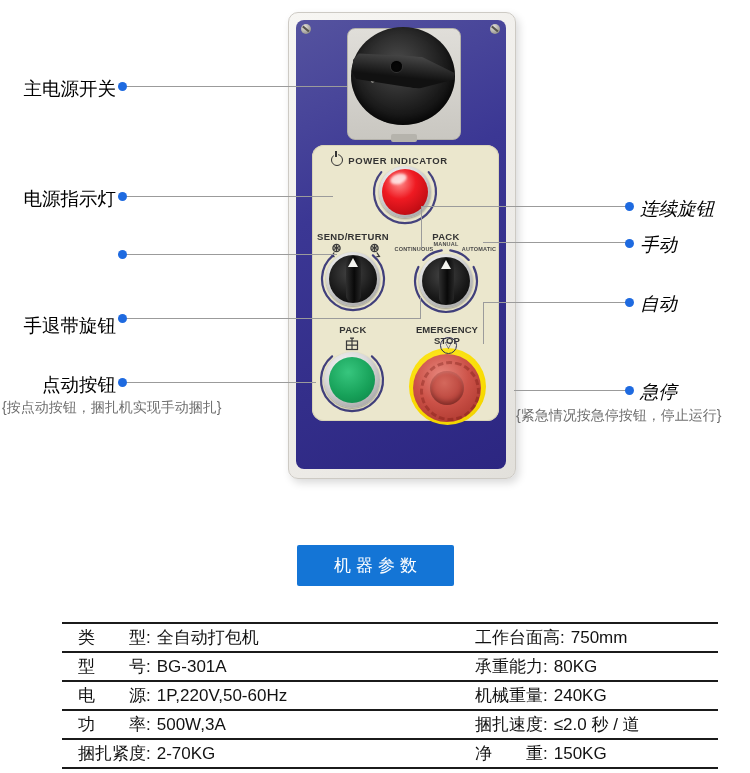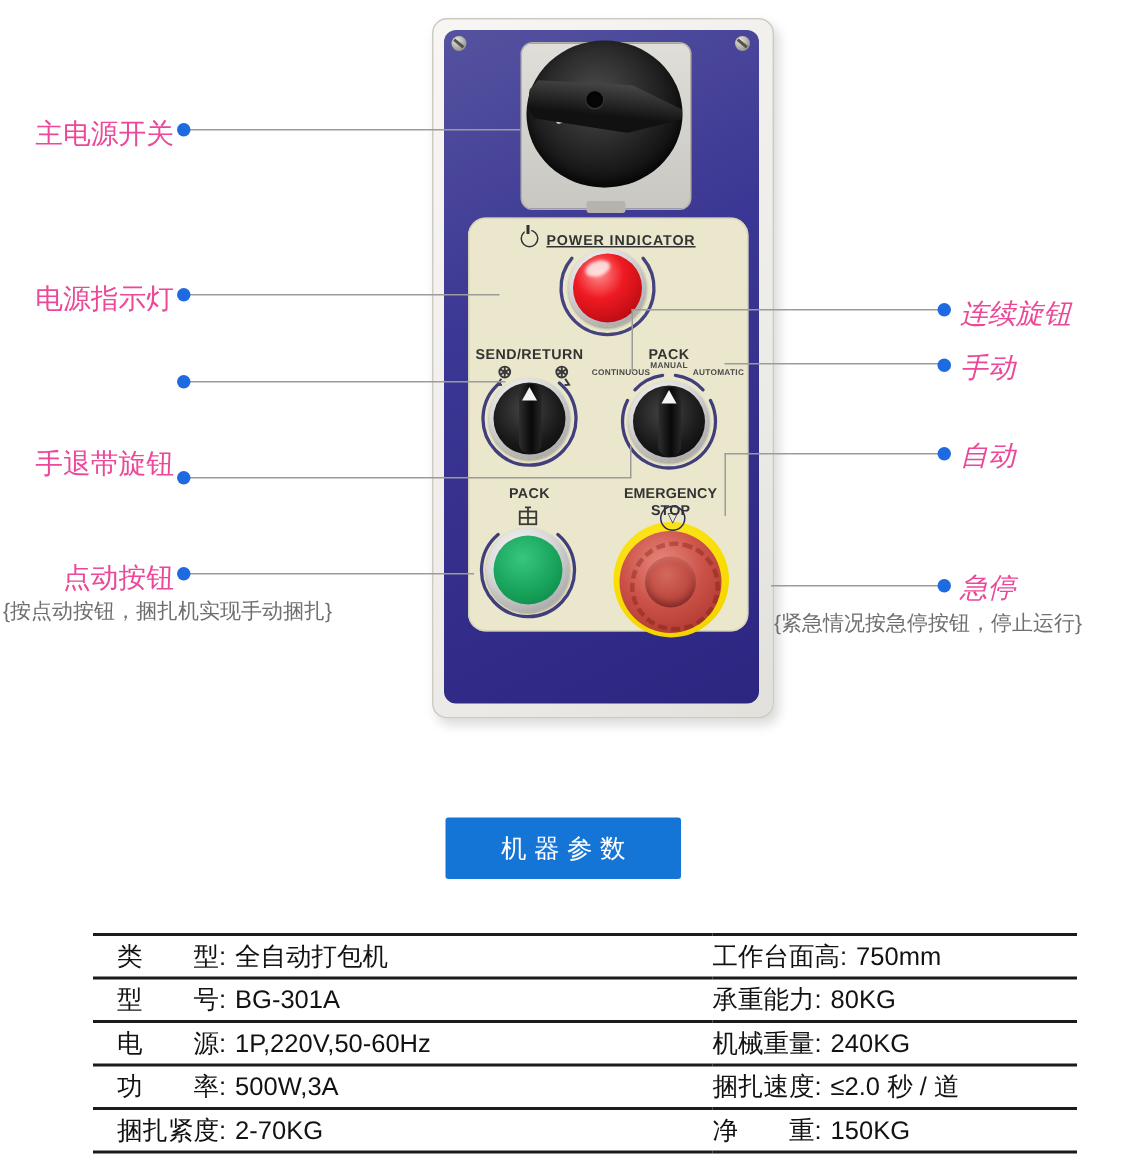--- a/index.html
+++ b/index.html
@@ -26,21 +26,21 @@
   .switch-mark{position:absolute;left:368px;top:66px;width:9px;height:16px;background:#d9d7d0;border-radius:2px;transform:rotate(-24deg);}
   .switch-handle{position:absolute;left:352px;top:55px;width:103px;height:32px;transform:rotate(6deg);
          background:linear-gradient(#474747,#111 70%);
          clip-path:polygon(0% 32%,5% 10%,66% 0%,100% 40%,100% 60%,66% 100%,5% 90%,0% 68%);}
   .switch-hole{position:absolute;left:391px;top:61px;width:11px;height:11px;border-radius:50%;
          background:#060606;box-shadow:inset 0 1px 2px #000,0 0 0 1px #333;}
 
   .cream{position:absolute;left:312px;top:145px;width:187px;height:276px;border-radius:12px;
          background:#ebe7cd;box-shadow:inset 0 0 0 1px #d9d4b8;}
 
-  .pi-row{position:absolute;left:312px;top:150px;width:187px;text-align:center;color:#333;text-decoration:underline;}
+  .pi-row{position:absolute;left:296px;top:150px;width:187px;text-align:center;color:#333;}
   .pwr-ico{display:inline-block;position:relative;width:10px;height:10px;border:1.6px solid #333;border-radius:50%;
          vertical-align:-2px;margin-right:5px;}
   .pwr-ico:before{content:"";position:absolute;left:3.2px;top:-4px;width:1.8px;height:6px;background:#333;box-shadow:0 0 0 1.2px #ebe7cd;}
   .p-lbl{font-size:9.5px;font-weight:bold;letter-spacing:.6px;color:#333;}
 
   .arc-svg{position:absolute;}
   .silver{position:absolute;border-radius:50%;
          background:radial-gradient(circle at 40% 32%,#fcfcfc,#d9d9d9 45%,#a7a7a7 80%,#8b8b8b);
          box-shadow:0 1px 2px rgba(0,0,0,.35);}
   .lamp-ring{left:379px;top:166px;width:52px;height:52px;}
@@ -69,21 +69,21 @@
          background:radial-gradient(circle at 42% 32%,#e8887e,#cc5248 45%,#ab362d 88%,#8f271f);}
   .mush-groove{position:absolute;left:420px;top:361px;width:54px;height:54px;border-radius:50%;
          border:3px dashed rgba(105,18,12,.32);transform:rotate(12deg);}
   .mush-cap{position:absolute;left:430px;top:371px;width:34px;height:34px;border-radius:50%;
          background:radial-gradient(circle at 42% 35%,#d4685c,#b8423a 70%,#a1352c);
          box-shadow:inset 0 2px 3px rgba(255,255,255,.15),inset 0 -3px 5px rgba(0,0,0,.3);}
   .green-face{position:absolute;left:329px;top:357px;width:46px;height:46px;border-radius:50%;
          background:radial-gradient(circle at 42% 33%,#37c67e,#17a159 58%,#0d8046);}
 
   
-  .co{position:absolute;color:#ec4899;font-size:18.5px;white-space:nowrap;}
+  .co{position:absolute;color:#000000;font-size:18.5px;white-space:nowrap;}
   .co-left{left:0;width:116px;text-align:right;}
   .co-right{left:640px;text-align:left;font-style:italic;}
   .co-note{position:absolute;color:#6f6f6f;font-size:14px;white-space:nowrap;}
   .dot{position:absolute;width:9px;height:9px;border-radius:50%;background:#1e6ae0;}
   .hline{position:absolute;height:1px;background:#9b9b9b;}
   .vline{position:absolute;width:1px;background:#9b9b9b;}
 
   
   .sec-btn{position:absolute;left:297px;top:545px;width:157px;height:41px;background:var(--accent,#1475d6);
          color:#fff;font-size:17px;letter-spacing:5px;display:flex;align-items:center;justify-content:center;
@@ -204,21 +204,21 @@
   <div class="dot" style="left:118px;top:250px"></div>
   <div class="dot" style="left:118px;top:314px"></div>
   <div class="dot" style="left:118px;top:378px"></div>
   <div class="dot" style="left:625px;top:202px"></div>
   <div class="dot" style="left:625px;top:239px"></div>
   <div class="dot" style="left:625px;top:298px"></div>
   <div class="dot" style="left:625px;top:386px"></div>
 
   <div class="co co-left" style="top:76px">主电源开关</div>
   <div class="co co-left" style="top:186px">电源指示灯</div>
-  <div class="co co-left" style="top:296px">手退带旋钮</div>
+  <div class="co co-left" style="top:313px">手退带旋钮</div>
   <div class="co co-left" style="top:372px">点动按钮</div>
   <div class="co-note" style="left:2px;top:399px">{按点动按钮，捆扎机实现手动捆扎}</div>
 
   <div class="co co-right" style="top:196px">连续旋钮</div>
   <div class="co co-right" style="top:232px">手动</div>
   <div class="co co-right" style="top:291px">自动</div>
   <div class="co co-right" style="top:379px">急停</div>
   <div class="co-note" style="left:516px;top:407px">{紧急情况按急停按钮，停止运行}</div>
 
   <div class="sec-btn">机器参数</div>

